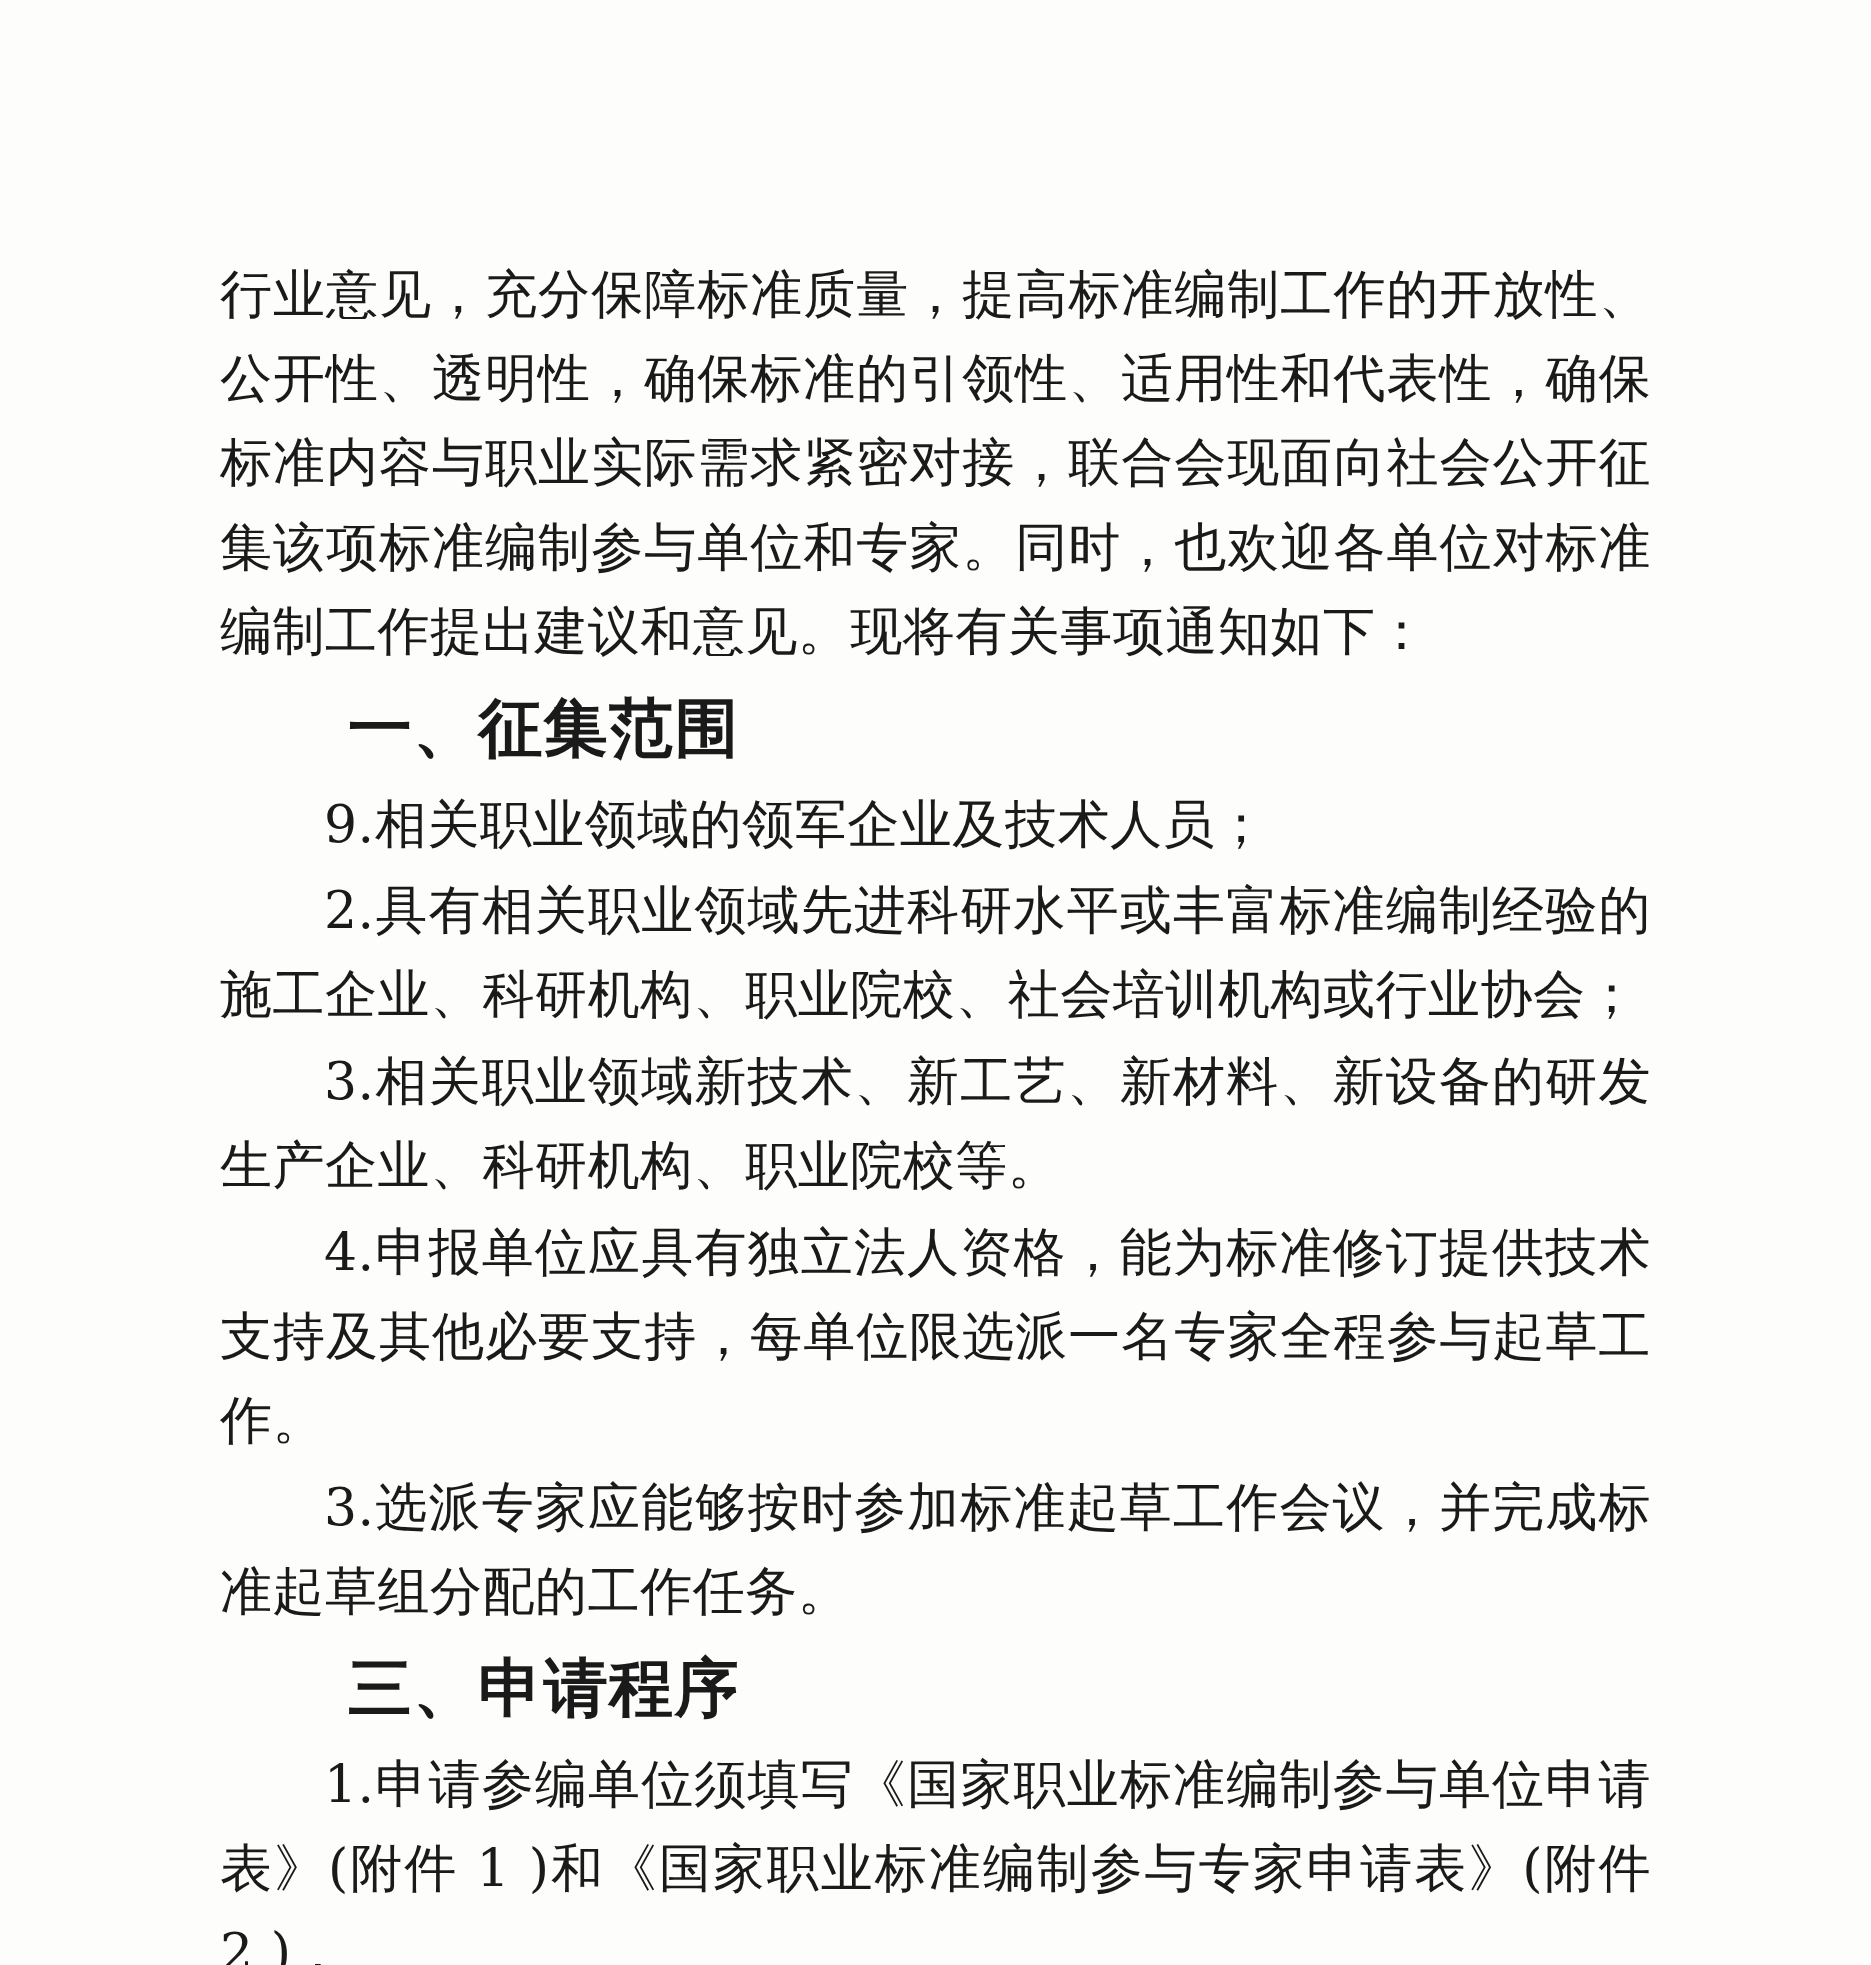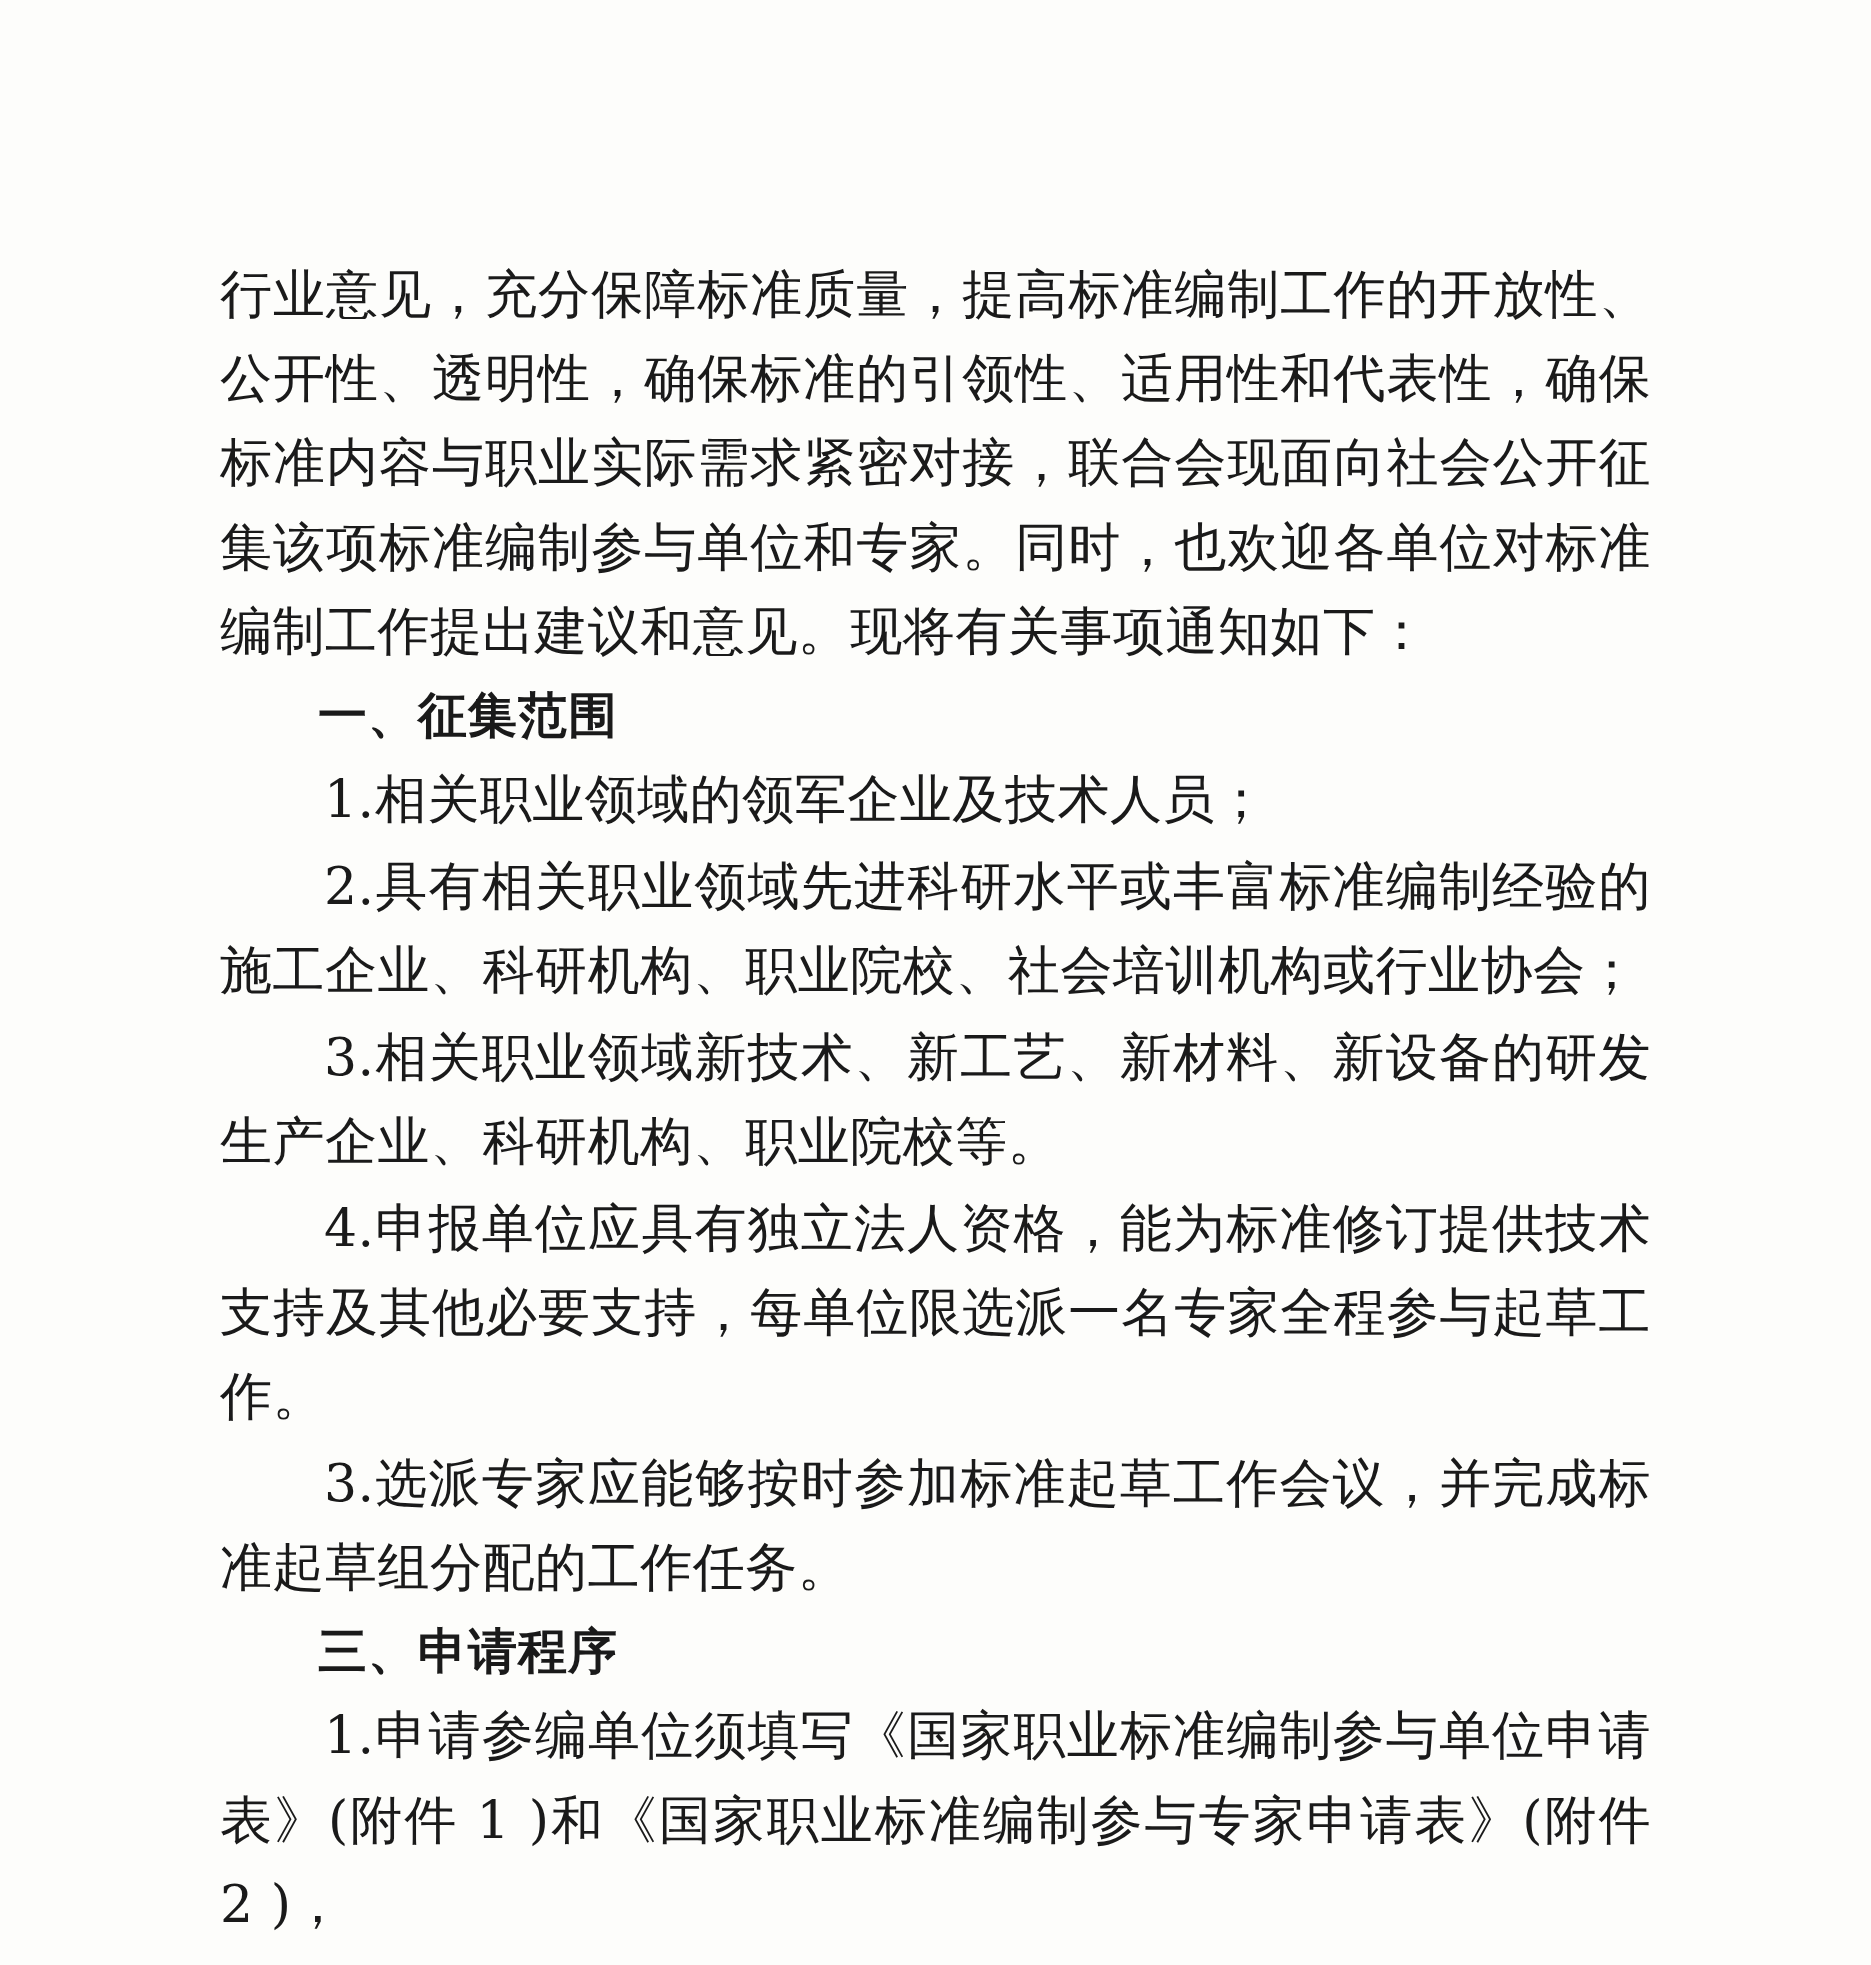--- a/index.html
+++ b/index.html
@@ -32,40 +32,40 @@
     text-align: justify;
     text-justify: inter-ideograph;
     margin: 0 0 2.4px 0;
     white-space: pre-wrap;
     word-break: break-all;
   }
   .para.indent {
     text-indent: 2em;
   }
   .heading {
-    font-size: 49px;
+    font-size: 64px;
     line-height: 1.62;
     text-indent: 2em;
     margin: 0 0 2.4px 0;
     font-weight: 600;
     letter-spacing: 0.02em;
   }
 </style>
 </head>
 <body>
 
 <div class="page">
 
   <div class="doc-body">
 
     <p class="para">行业意见，充分保障标准质量，提高标准编制工作的开放性、公开性、透明性，确保标准的引领性、适用性和代表性，确保标准内容与职业实际需求紧密对接，联合会现面向社会公开征集该项标准编制参与单位和专家。同时，也欢迎各单位对标准编制工作提出建议和意见。现将有关事项通知如下：</p>
 
     <p class="heading">一、征集范围</p>
 
-    <p class="para indent">1.相关职业领域的领军企业及技术人员；</p>
+    <p class="para indent">9.相关职业领域的领军企业及技术人员；</p>
 
     <p class="para indent">2.具有相关职业领域先进科研水平或丰富标准编制经验的施工企业、科研机构、职业院校、社会培训机构或行业协会；</p>
 
     <p class="para indent">3.相关职业领域新技术、新工艺、新材料、新设备的研发生产企业、科研机构、职业院校等。</p>
 
 
     <p class="para indent">4.申报单位应具有独立法人资格，能为标准修订提供技术支持及其他必要支持，每单位限选派一名专家全程参与起草工作。</p>
 
 
     <p class="para indent">3.选派专家应能够按时参加标准起草工作会议，并完成标准起草组分配的工作任务。</p>

